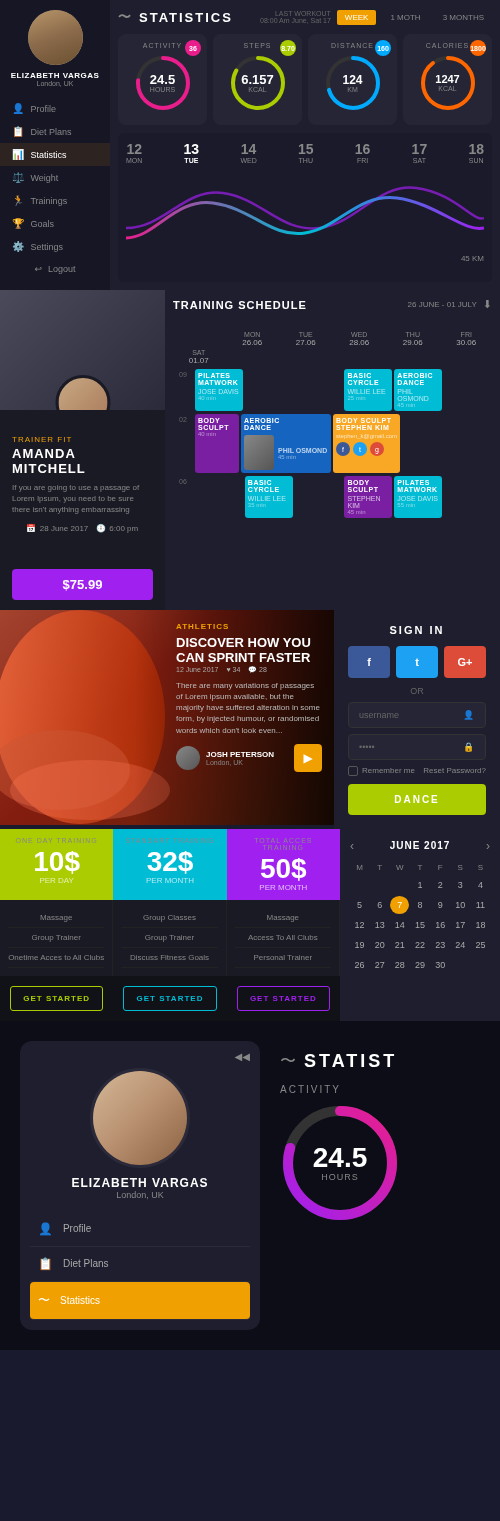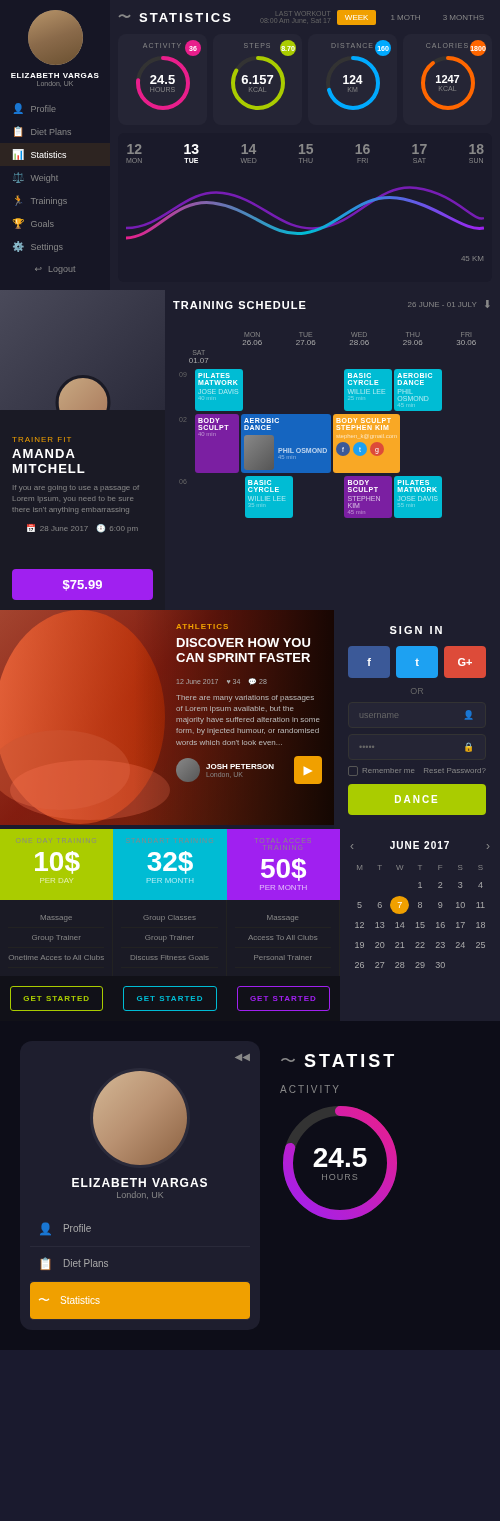--- a/index.html
+++ b/index.html
@@ -342,21 +342,21 @@
       top: 0; left: 0; right: 0; bottom: 0;
       background: linear-gradient(to right, transparent 40%, rgba(0,0,0,0.8) 100%);
     }
     .article-content {
       position: absolute;
       right: 0; top: 0;
       width: 170px;
       padding: 12px;
     }
     .article-tag { color: #f0a000; font-size: 8px; font-weight: bold; letter-spacing: 1px; margin-bottom: 4px; }
-    .article-title { color: #fff; font-size: 13px; font-weight: bold; line-height: 1.2; margin-bottom: 12px; }
+    .article-title { color: #fff; font-size: 13px; font-weight: bold; line-height: 1.2; margin-bottom: 0; }
     .article-meta { color: #aaa; font-size: 7px; display: flex; gap: 8px; margin-bottom: 6px; }
     .article-excerpt { color: #bbb; font-size: 8px; line-height: 1.4; margin-bottom: 8px; }
     .article-author { display: flex; align-items: center; gap: 6px; }
     .author-avatar {
       width: 24px; height: 24px; border-radius: 50%;
       background: linear-gradient(135deg, #888, #555);
     }
     .author-info { flex: 1; }
     .author-name { color: #fff; font-size: 8px; font-weight: bold; }
     .author-location { color: #888; font-size: 7px; }

